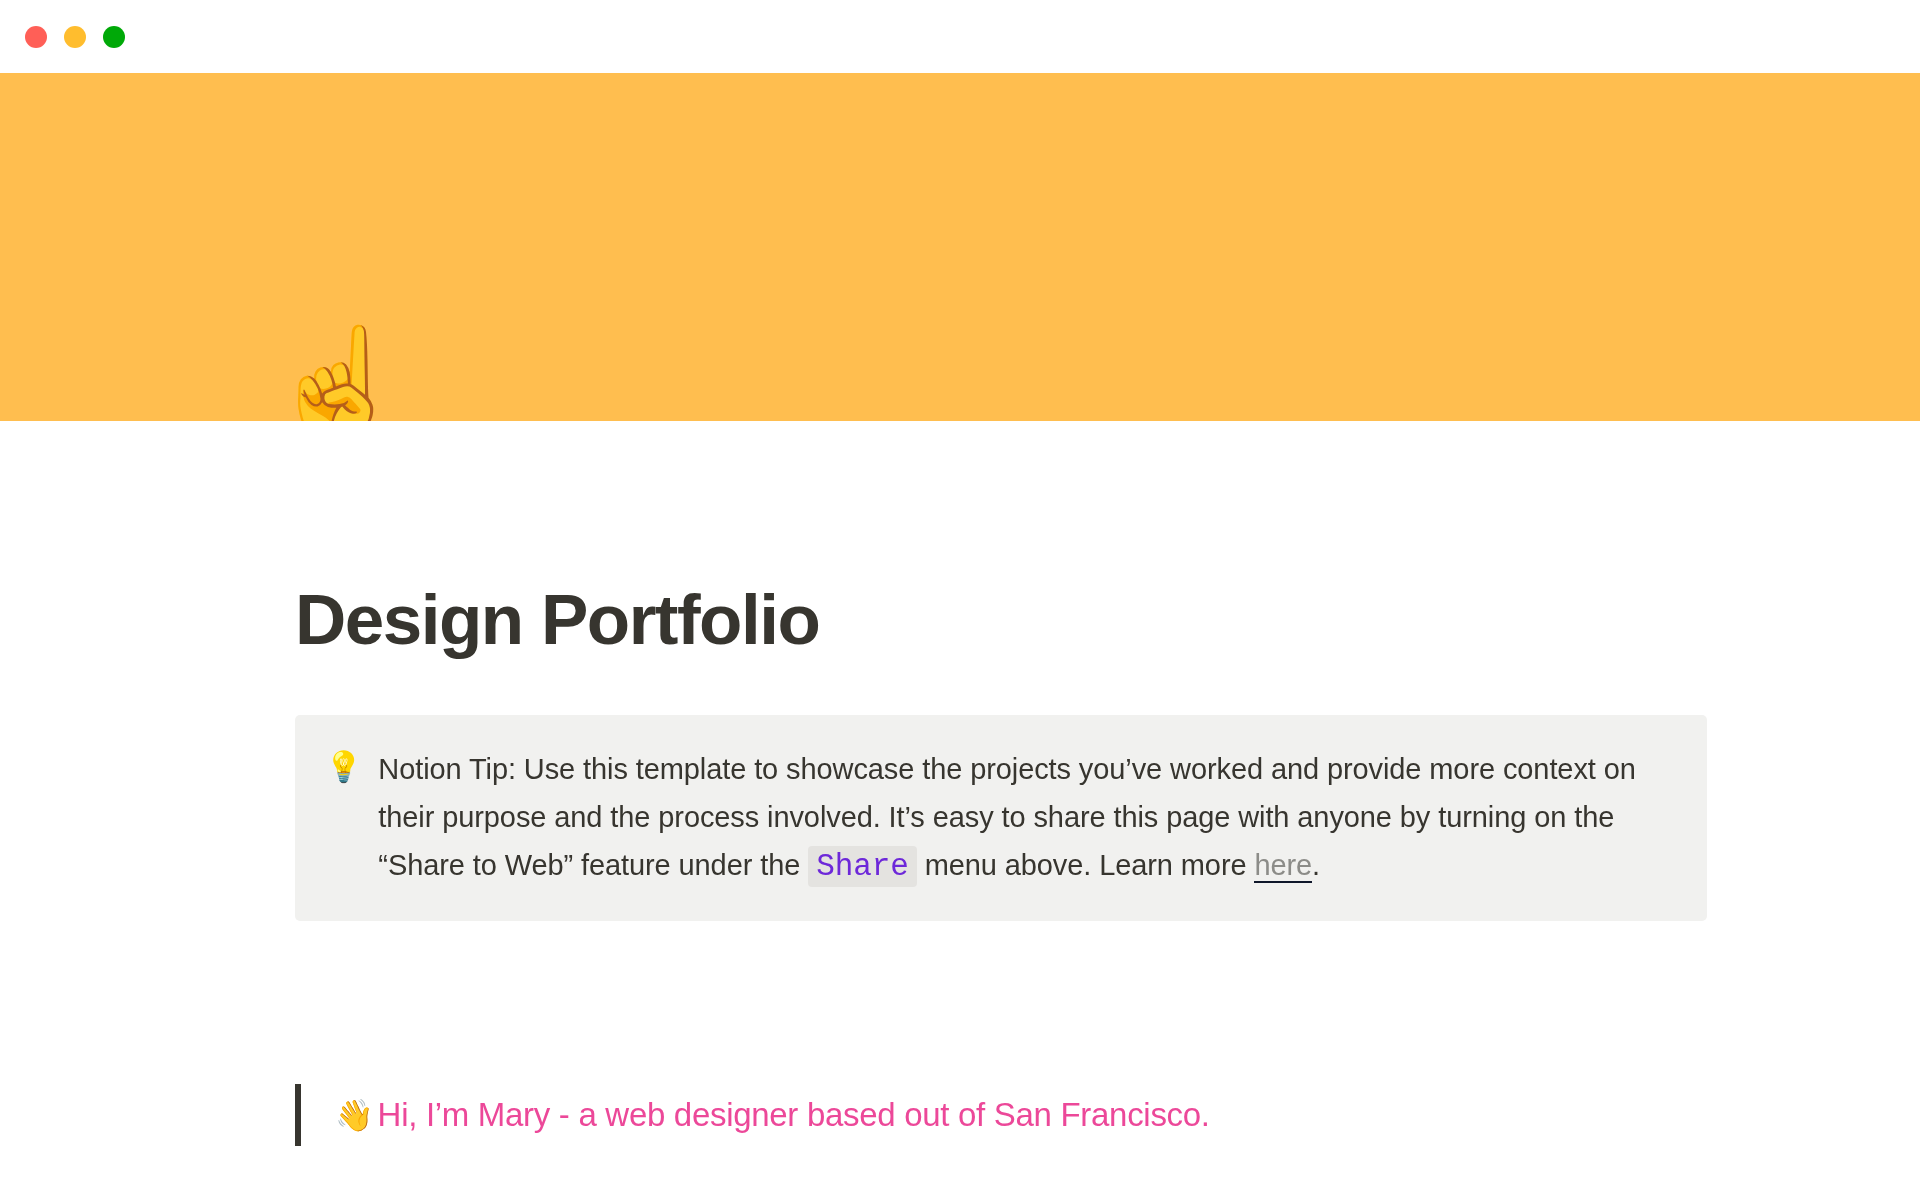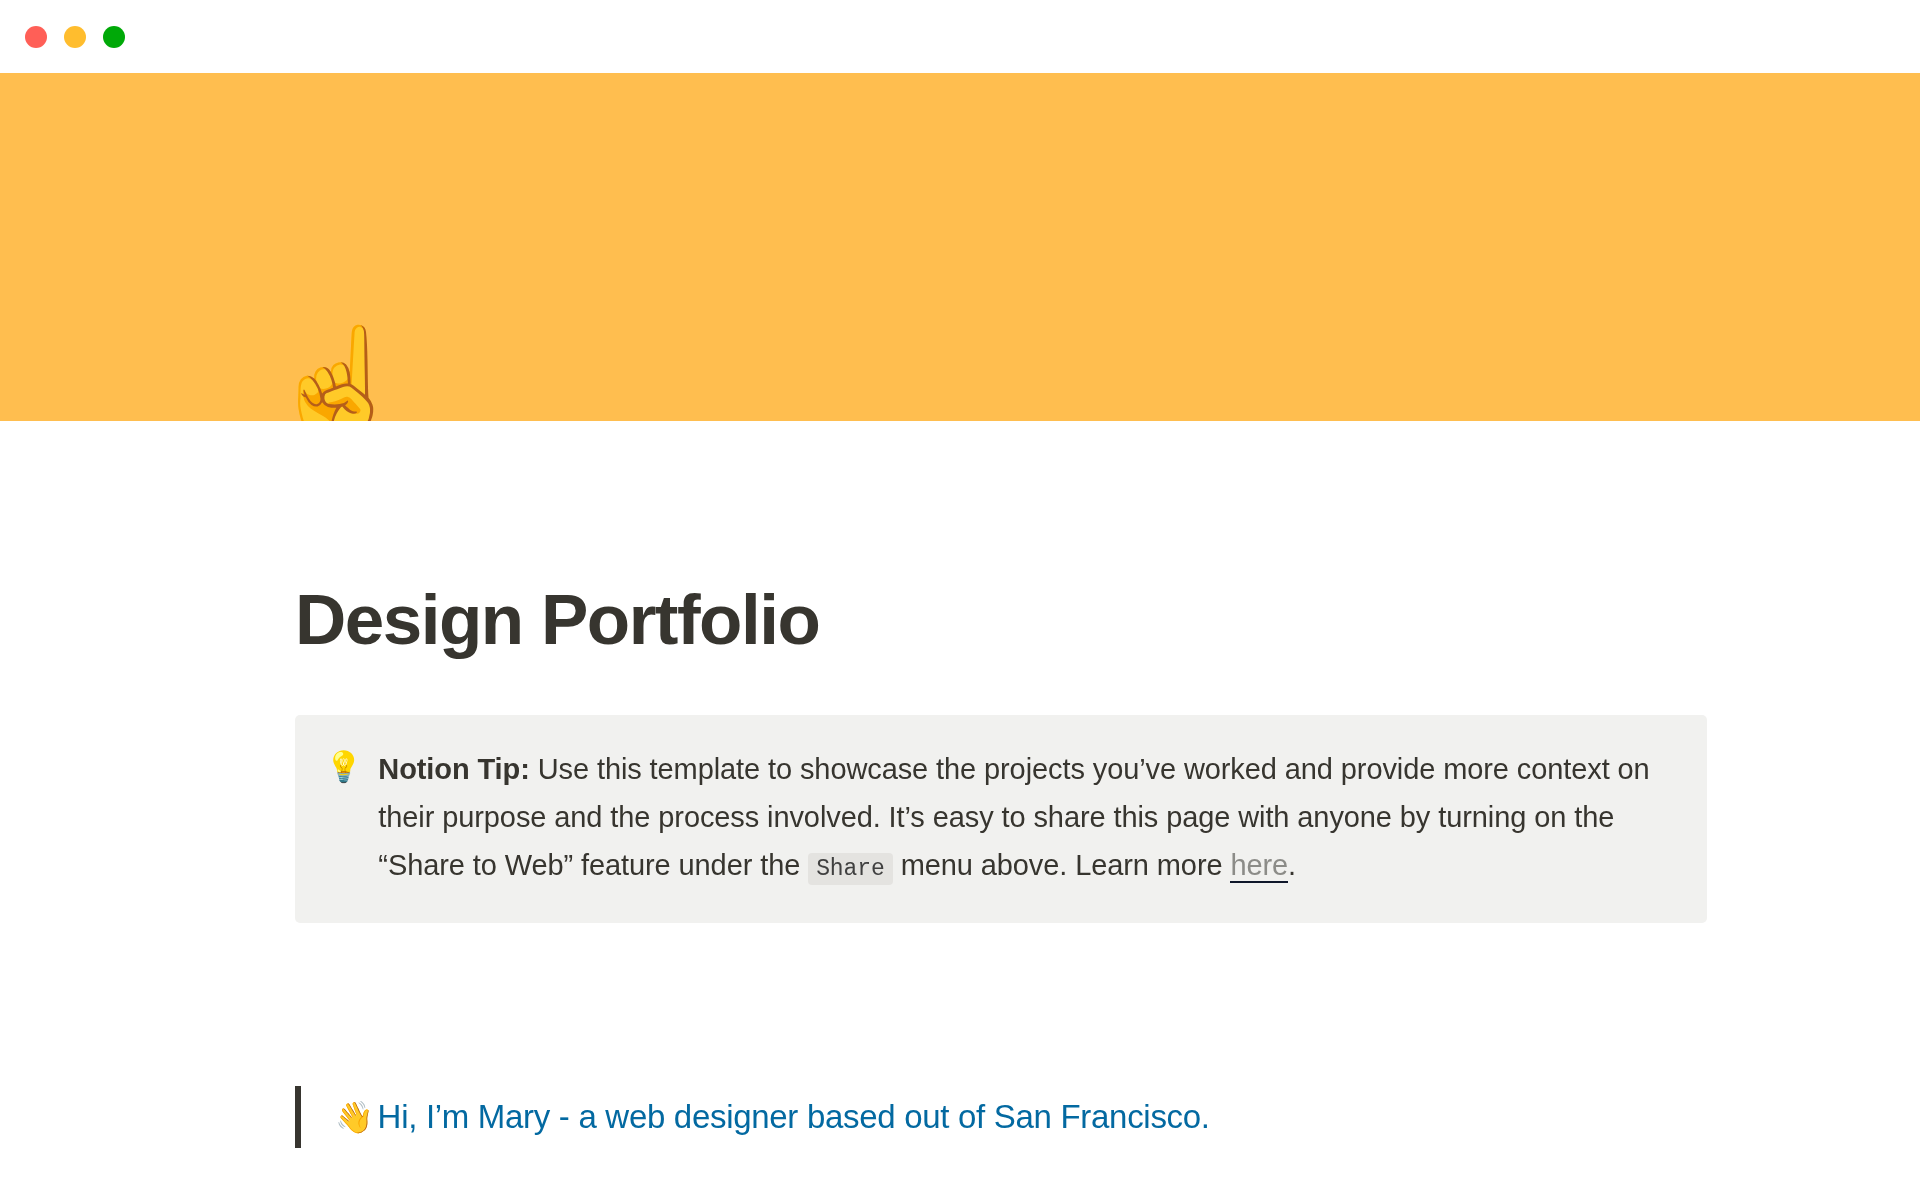--- a/index.html
+++ b/index.html
@@ -109,25 +109,25 @@
     flex: 0 0 auto;
     user-select: none;
   }
   #callout-text {
     font-size: 29px;
     line-height: 48px;
     color: #37352F;
     flex: 1 1 auto;
     letter-spacing: -0.1px;
   }
-  .bold { font-weight: 700; }
+  .bold { font-weight: 400; }
   .inline-code {
     font-family: "Liberation Mono", "DejaVu Sans Mono", monospace;
-    font-size: 23px;
-    color: #404040;
+    font-size: 31px;
+    color: #6d28d9;
     background: #E4E3E0;
     border-radius: 4px;
     padding: 3px 8px;
   }
   .inline-link {
     color: #8C8C88;
     text-decoration: none;
     border-bottom: 2px solid #0f172a;
     cursor: pointer;
   }
@@ -143,21 +143,21 @@
   }
   #quote-emoji {
     font-size: 31px;
     line-height: 1;
     margin-right: 4px;
     user-select: none;
   }
   #quote-text {
     font-size: 33px;
     line-height: 1.35;
-    color: #0369a1;
+    color: #ec4899;
     letter-spacing: -0.3px;
   }
 </style>
 </head>
 <body>
 
 <div id="app-window">
 
   <div id="titlebar">
     <div id="traffic-lights">

